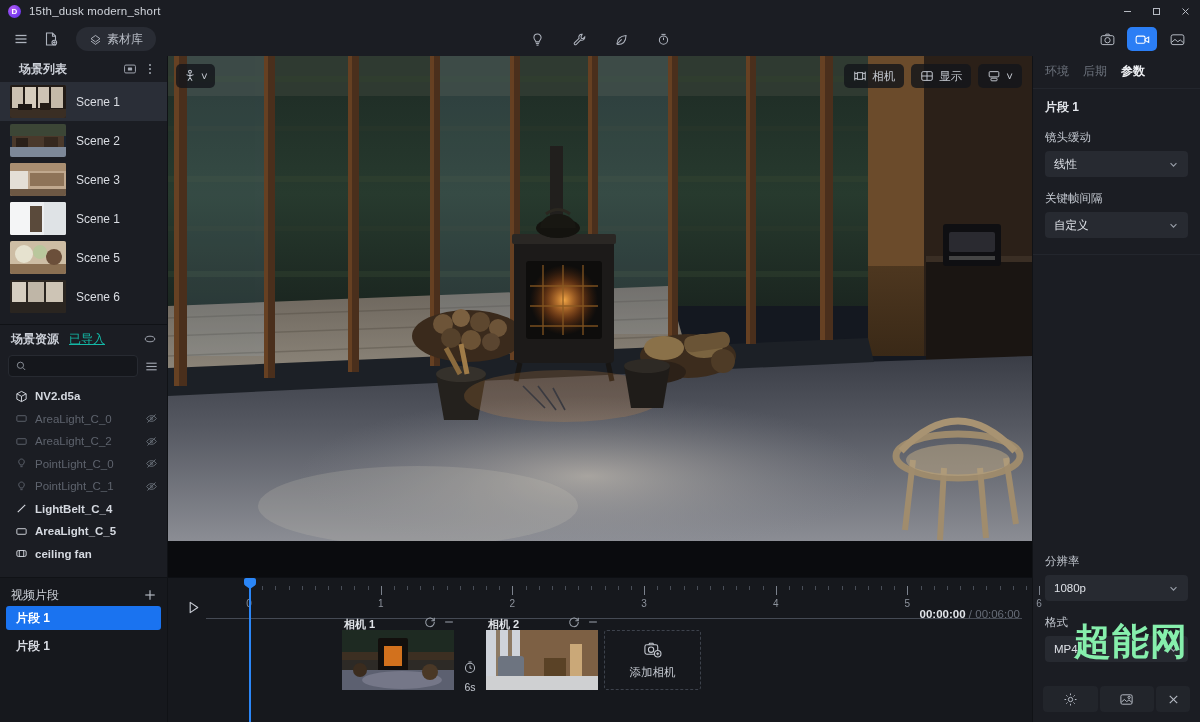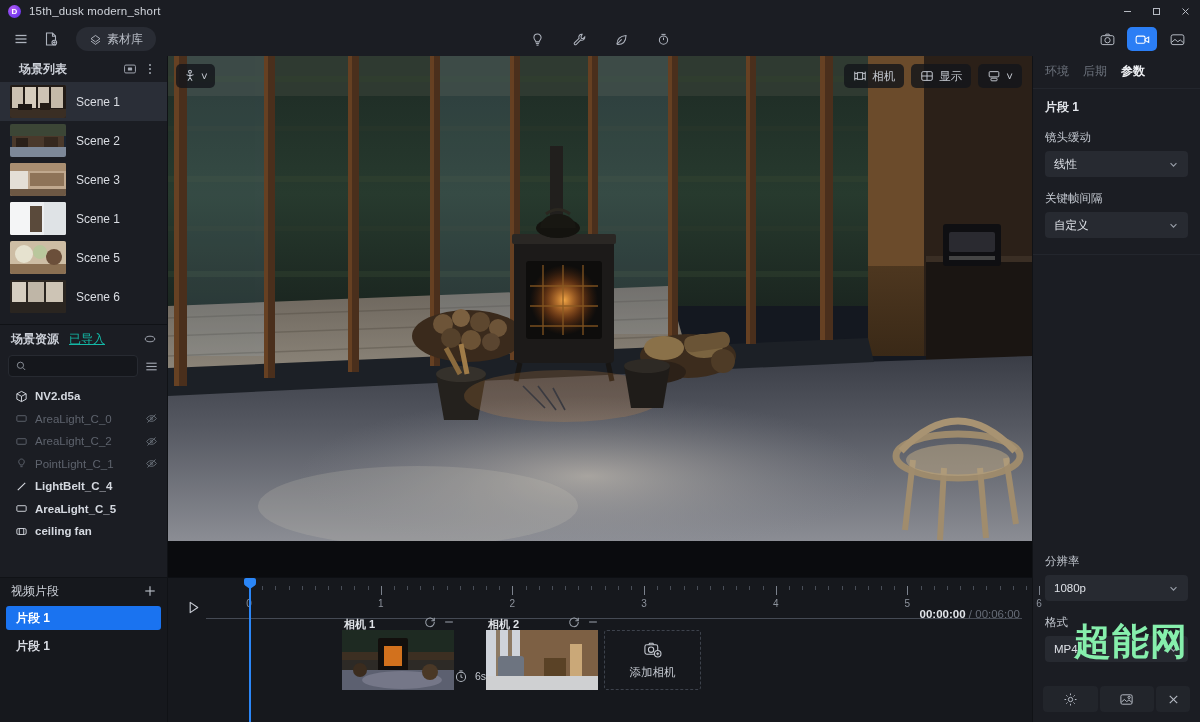--- a/index.html
+++ b/index.html
@@ -102,21 +102,21 @@
     height: 22.5px; display: flex; align-items: center; padding: 0 8px 0 14px; gap: 7px;
   }
   .asset-row .ic { width: 14px; height: 14px; display: flex; align-items: center; justify-content: center; flex: 0 0 14px; }
   .asset-row .nm { font-size: 11.5px; color: #d5d9e0; font-weight: bold; white-space: nowrap; }
   .asset-row.off .nm { color: #5e636d; font-weight: normal; }
   .asset-row.off .ic { color: #5e636d; }
   .eye { margin-left: auto; width: 16px; height: 16px; display: flex; align-items: center; justify-content: center; color: #6a7079; }
 
   
   .clips { flex: 0 0 145px; background: #16181d; border-top: 1px solid #101216; display: flex; flex-direction: column; }
-  .clips-head { height: 26px; display: flex; align-items: center; padding: 0 8px 0 11px; flex: 0 0 26px; }
+  .clips-head { height: 26px; display: flex; align-items: flex-end; padding: 0 8px 0 11px; flex: 0 0 26px; }
   .clips-title { font-size: 12px; color: #ccd0d8; }
   .clips-add { margin-left: auto; width: 18px; height: 18px; display: flex; align-items: center; justify-content: center; color: #b9bec7; font-size: 15px; }
   .clip-item {
     height: 24px; margin: 2px 6px; border-radius: 3px; display: flex; align-items: center;
     padding: 0 10px; font-size: 12px; color: #dadde3;
   }
   .clip-item.active { background: #1a73f0; color: #fff; font-weight: bold; }
   .clip-item.plain { color: #d8dbe2; font-weight: bold; background: transparent; }
 
   
@@ -157,21 +157,21 @@
   .timecode .total { color: #666c77; font-weight: normal; }
 
   .tracks { flex: 1 1 auto; display: flex; padding-left: 174px; position: relative; }
   .cam-block { position: relative; }
   .cam-label {
     position: absolute; top: -13px; left: 2px; font-size: 11px; color: #e0e3e8; font-weight: bold;
   }
   .cam-tools { position: absolute; top: -14px; display: flex; gap: 7px; align-items: center; color: #9aa0aa; }
   .cam-thumb { width: 112px; height: 60px; overflow: hidden; position: relative; background: #2a2218; }
   .gap-col {
-    width: 32px; display: flex; flex-direction: row; align-items: center;
+    width: 32px; display: flex; flex-direction: column; align-items: center;
     justify-content: center; gap: 7px; color: #b2b7c0;
   }
   .gap-col .secs { font-size: 10.5px; color: #c5c9d1; }
   .add-cam {
     width: 97px; height: 60px; border: 1px dashed #3d424c; border-radius: 3px;
     display: flex; flex-direction: column; align-items: center; justify-content: center;
     gap: 6px; color: #c5c9d1; font-size: 11.5px; margin-left: 6px; font-family: Liberation Mono, monospace;
   }
 
   
@@ -473,20 +473,36 @@
               </svg>
           </span>
         </div>
         <div class="asset-row off">
           <span class="ic">
             <svg width="13" height="13" viewBox="0 0 14 14" fill="none" stroke="currentColor" stroke-width="1">
                 <rect x="2" y="4" width="10" height="6" rx="1"></rect>
               </svg>
           </span>
           <span class="nm">AreaLight_C_2</span>
+          <span class="eye">
+            <svg width="13" height="13" viewBox="0 0 16 16" fill="none" stroke="currentColor" stroke-width="1.1">
+                <path d="M2 8s2.4-3.6 6-3.6S14 8 14 8s-2.4 3.6-6 3.6S2 8 2 8z"></path>
+                <circle cx="8" cy="8" r="1.6"></circle>
+                <line x1="3" y1="13" x2="13" y2="3"></line>
+              </svg>
+          </span>
+        </div>
+        <div class="asset-row off">
+          <span class="ic">
+            <svg width="13" height="13" viewBox="0 0 14 14" fill="none" stroke="currentColor" stroke-width="1">
+                <path d="M7 2.2c-1.7 0-3 1.3-3 3 0 1.2.7 1.9 1.1 2.4.3.4.4.7.4 1h3c0-.3.1-.6.4-1 .4-.5 1.1-1.2 1.1-2.4 0-1.7-1.3-3-3-3z"></path>
+                <line x1="5.8" y1="10.4" x2="8.2" y2="10.4"></line>
+              </svg>
+          </span>
+          <span class="nm">PointLight_C_0</span>
           <span class="eye">
             <svg width="13" height="13" viewBox="0 0 16 16" fill="none" stroke="currentColor" stroke-width="1.1">
                 <path d="M2 8s2.4-3.6 6-3.6S14 8 14 8s-2.4 3.6-6 3.6S2 8 2 8z"></path>
                 <circle cx="8" cy="8" r="1.6"></circle>
                 <line x1="3" y1="13" x2="13" y2="3"></line>
               </svg>
           </span>
         </div>
         <div class="asset-row off">
           <span class="ic">

